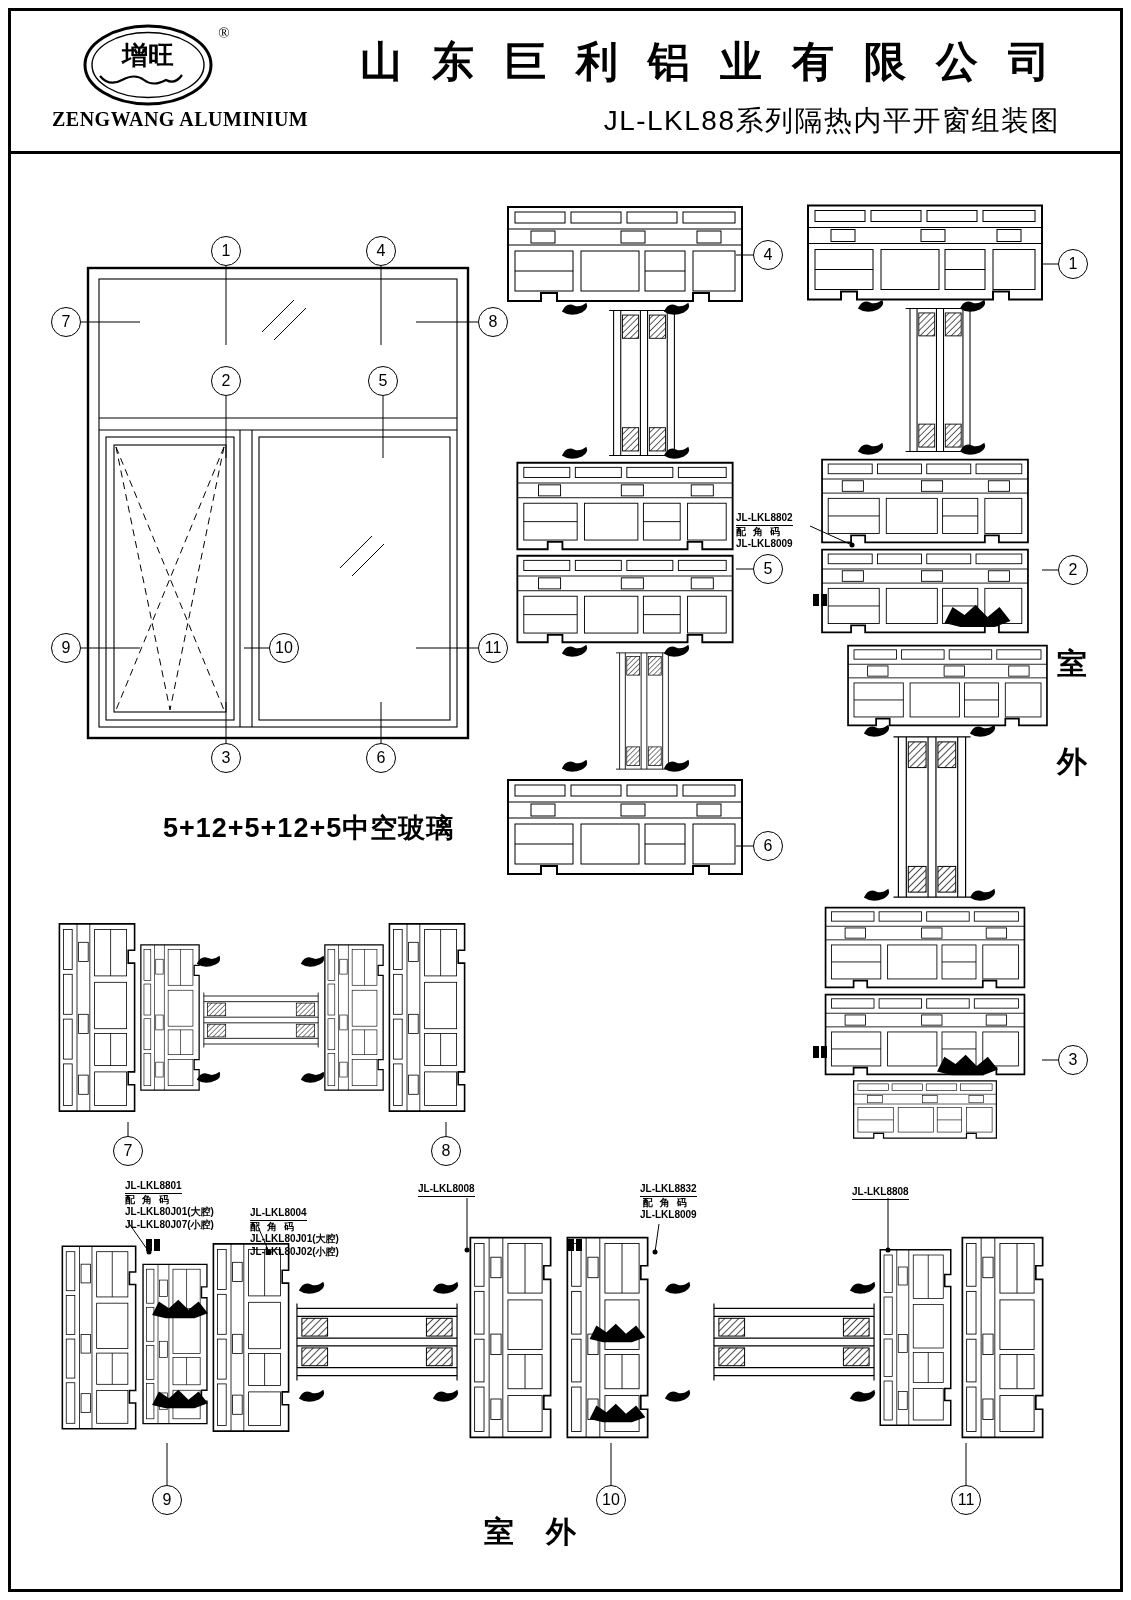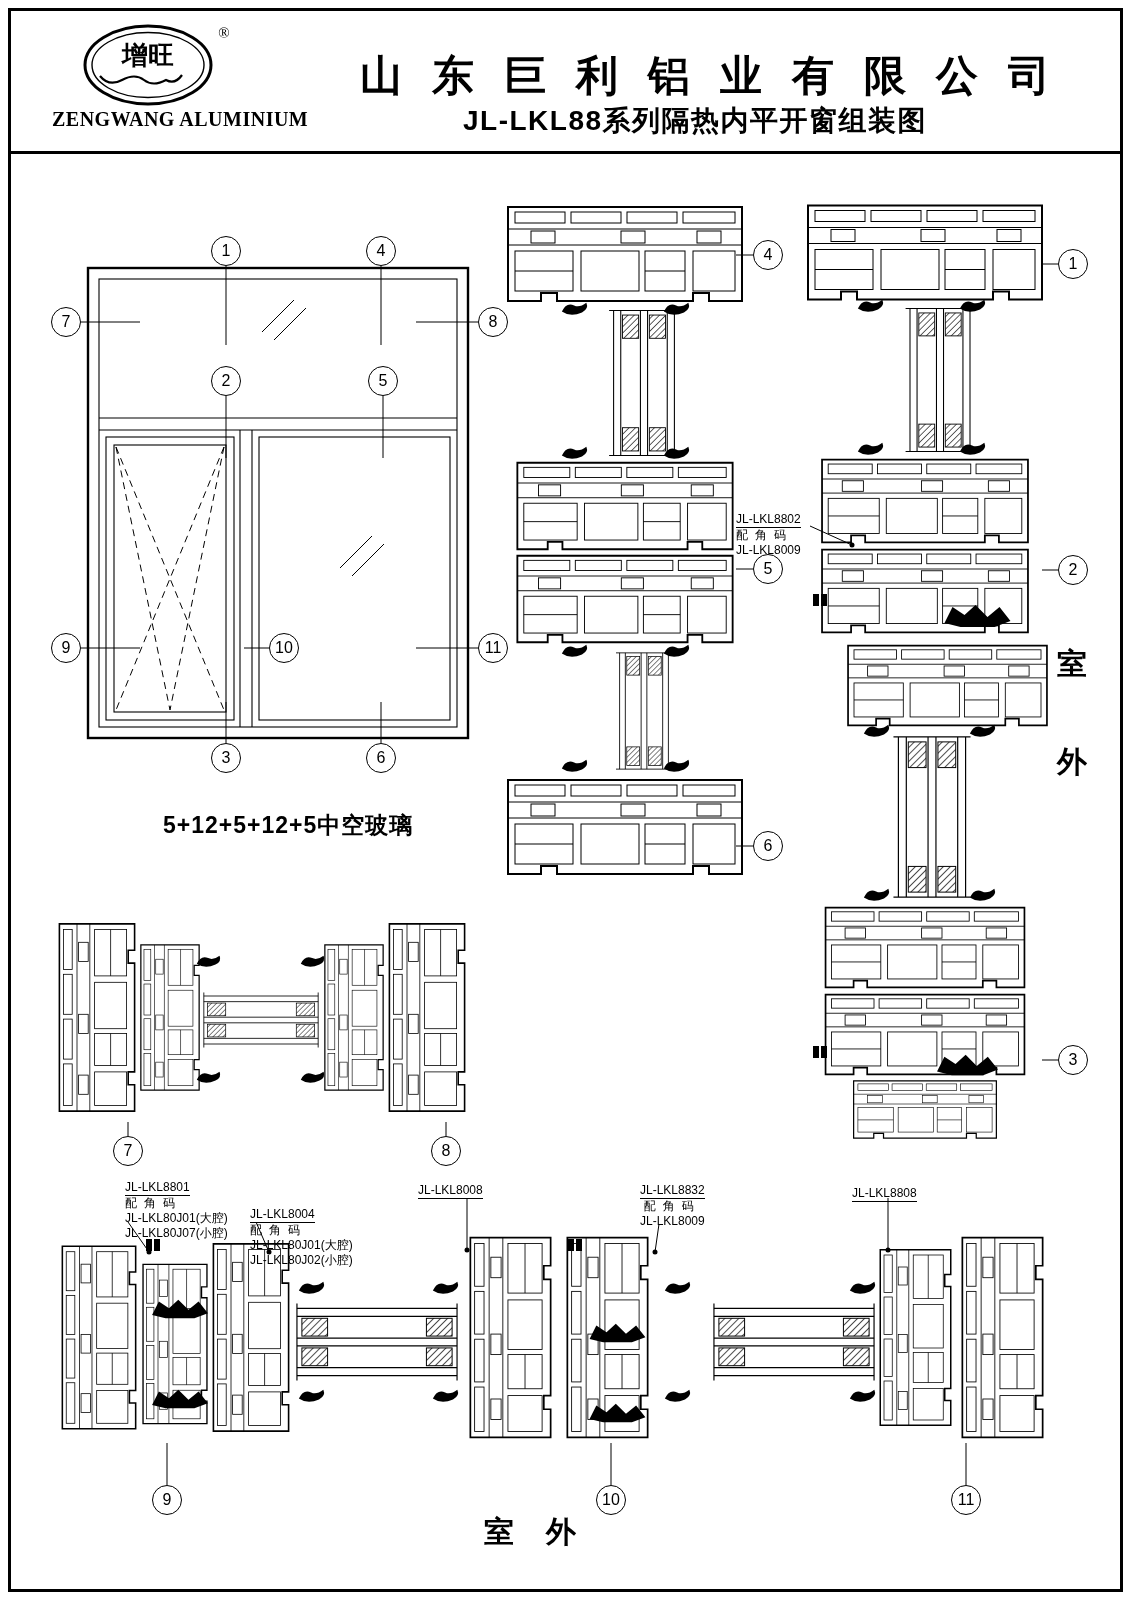--- a/index.html
+++ b/index.html
@@ -13,45 +13,44 @@
 
   .logo-mark{position:absolute;left:78px;top:22px}
   .logo-en{
     position:absolute;left:52px;top:108px;width:222px;text-align:center;
     font-size:20px;letter-spacing:.5px;font-weight:600;white-space:nowrap;
   }
   .company-title{
     position:absolute;left:330px;top:34px;width:730px;text-align:right;
     font-size:42px;font-weight:700;letter-spacing:30px;text-indent:30px;white-space:nowrap;
     font-family:Liberation Sans, sans-serif;
-    margin-top:14px;
   }
   .drawing-title{
-    position:absolute;left:330px;top:102px;width:730px;text-align:center;
-    font-size:28px;font-weight:700;letter-spacing:1.5px;white-space:nowrap;
+    position:absolute;left:330px;top:102px;width:730px;text-align:right;
+    font-size:28px;font-weight:400;letter-spacing:1.5px;white-space:nowrap;
     font-family:"Liberation Sans",sans-serif;
   }
 
   .draw{position:absolute}
   .overlay{position:absolute;left:0;top:0;pointer-events:none}
 
   .callout{
     position:absolute;width:30px;height:30px;border:1.7px solid #000;border-radius:50%;
     display:flex;align-items:center;justify-content:center;background:#fff;
     font-size:16px;font-family:"Liberation Sans",sans-serif;
   }
   .plabel{
     position:absolute;font-family:"Liberation Sans",sans-serif;
-    font-size:12px;font-weight:400;line-height:1.25;white-space:nowrap;
+    font-size:10px;font-weight:700;line-height:1.25;white-space:nowrap;
   }
   .plabel .u{display:inline-block;border-bottom:1.3px solid #000}
   .plabel .sp{letter-spacing:7px}
   .big-cjk{position:absolute;font-size:30px;font-weight:700;font-family:"Liberation Sans",sans-serif}
   .glass-spec{
-    position:absolute;left:163px;top:810px;font-size:23px;font-weight:700;
+    position:absolute;left:163px;top:810px;font-size:27px;font-weight:700;
     letter-spacing:1px;font-family:"Liberation Sans",sans-serif;
   }
 </style>
 </head>
 <body>
 
 <div class="sheet">
 
   <svg id="defs-svg" width="0" height="0" style="position:absolute">
     <defs>

